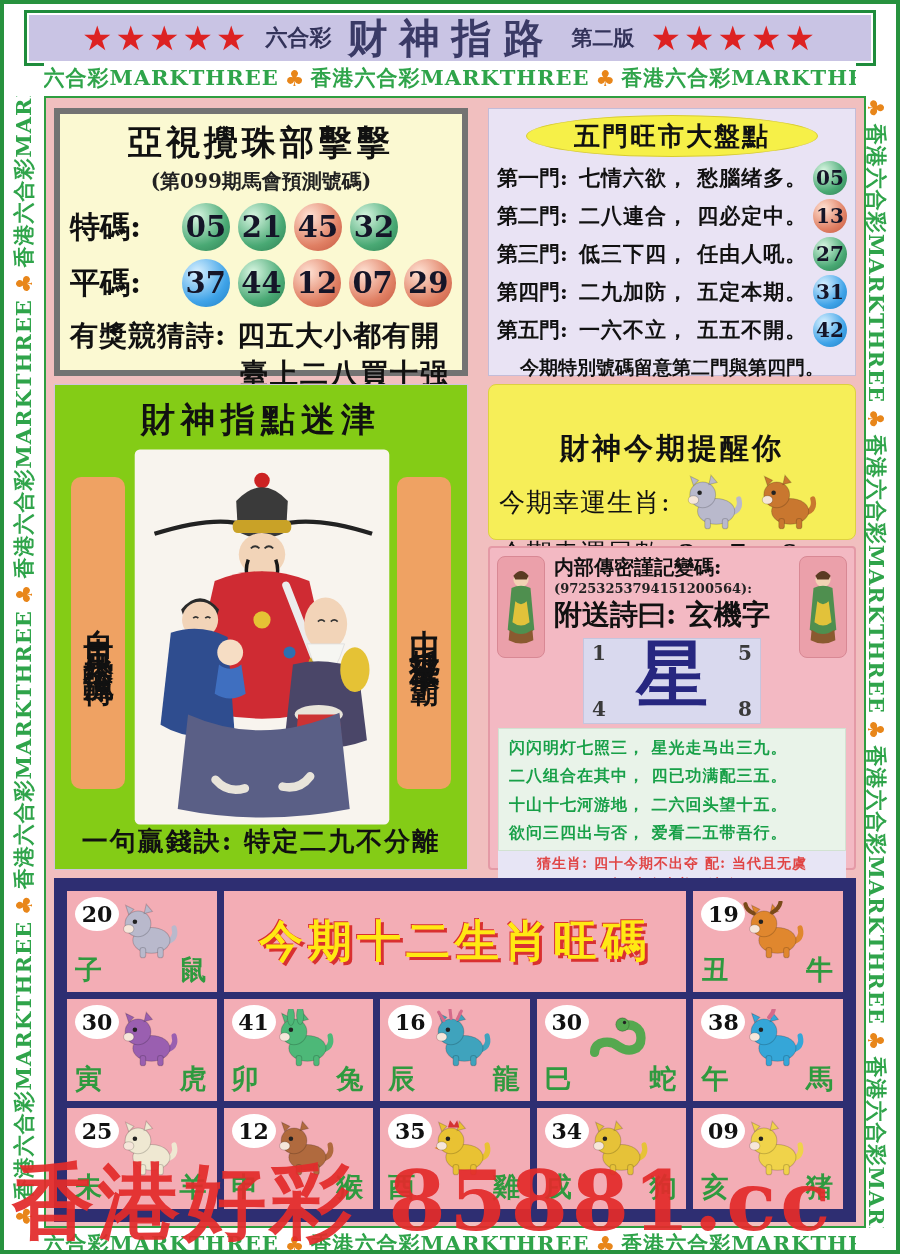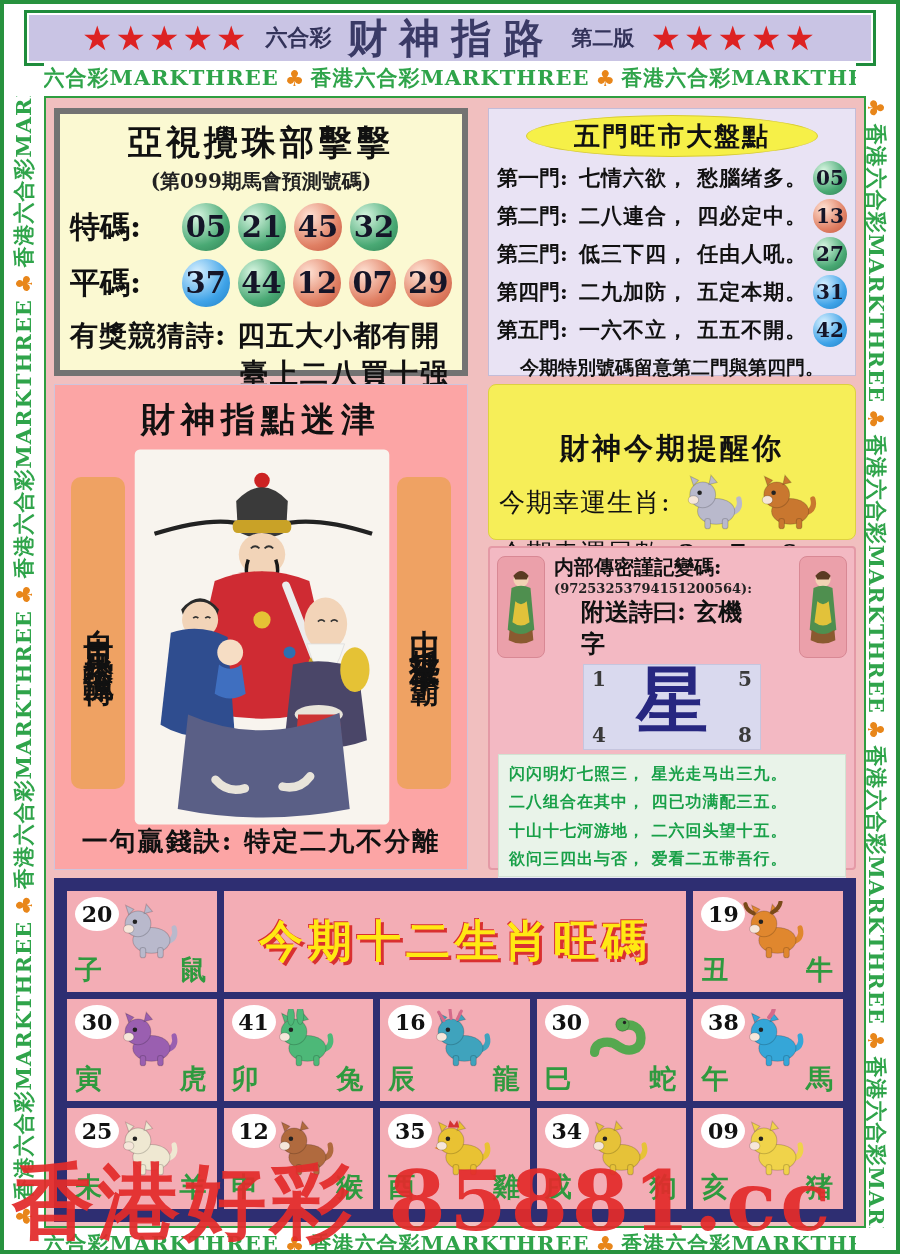--- a/index.html
+++ b/index.html
@@ -52,21 +52,21 @@
   
   #boxC{left:442px;top:10px;width:368px;height:268px;background:#e9e3f4;border:1px solid #c3bcd8;padding:6px 8px;}
   #boxC .ellipse{width:290px;height:40px;margin:0 auto;background:#f6f048;border:1px solid #d8cc30;
                  border-radius:50%;display:flex;align-items:center;justify-content:center;
                  font-size:26px;font-weight:bold;color:#111;letter-spacing:2px;}
   .door{display:flex;align-items:center;margin-top:4px;gap:4px;}
   .door .dl{font-size:21px;font-weight:bold;color:#111;min-width:78px;}
   .door .dt{font-size:21px;font-weight:bold;color:#111;flex:1;letter-spacing:1px;}
   #boxC .cfoot{text-align:center;font-size:19px;font-weight:bold;color:#111;margin-top:8px;}
   
-  #boxB{left:8px;top:286px;width:414px;height:486px;background:#fca5a5;border:1px solid #cfc4dc;}
+  #boxB{left:8px;top:286px;width:414px;height:486px;background:#84cc16;border:1px solid #cfc4dc;}
   #boxB .ttl{text-align:center;font-size:34px;font-weight:bold;color:#111;letter-spacing:6px;margin-top:12px;}
   .couplet{position:absolute;top:92px;width:54px;height:312px;background:#efa263;border-radius:10px;
            writing-mode:vertical-rl;text-orientation:upright;font-size:30px;font-weight:bold;color:#111;
            display:flex;align-items:center;justify-content:center;letter-spacing:8px;}
   #coupL{left:16px;} #coupR{right:16px;}
   .godart{position:absolute;left:78px;top:56px;width:258px;height:392px;}
   #boxB .winline{position:absolute;bottom:10px;left:0;right:0;text-align:center;
                  font-size:26px;font-weight:bold;color:#111;letter-spacing:2px;}
   
   #boxD{left:442px;top:286px;width:368px;height:156px;background:#f6ee58;border-radius:8px;
@@ -77,21 +77,21 @@
   .drow .dv{font-size:25px;font-weight:bold;color:#111;letter-spacing:4px;}
   .animal{display:inline-block;line-height:0;}
   
   #boxE{left:442px;top:448px;width:368px;height:324px;background:#f3b9c3;border:2px solid #e49aa6;
         border-radius:4px;padding:6px 6px 4px;}
   .deity{position:absolute;top:8px;width:46px;height:100px;background:#eba0aa;border:1px solid #d88894;
          border-radius:8px;display:flex;align-items:center;justify-content:center;}
   #deityL{left:7px;} #deityR{right:7px;}
   #boxE .l1{margin:0 58px;font-size:20px;font-weight:bold;color:#111;}
   #boxE .l2{margin:0 58px;font-size:13px;font-weight:bold;color:#222;}
-  #boxE .l3{margin:0 85px;font-size:24px;font-weight:bold;color:#111;}
+  #boxE .l3{margin:0 58px;font-size:28px;font-weight:bold;color:#111;}
   .starpanel{position:relative;width:176px;height:84px;background:#d9d9ee;border:1px solid #c5c5de;
              margin:4px auto 4px;}
   .starpanel .big{position:absolute;left:0;right:0;top:-8px;text-align:center;
                   font-size:72px;font-weight:bold;color:#272780;line-height:1.2;}
   .corner{position:absolute;font-size:20px;font-weight:bold;color:#3a3a3a;}
   .c-tl{left:8px;top:2px;} .c-tr{right:8px;top:2px;} .c-bl{left:8px;bottom:2px;} .c-br{right:8px;bottom:2px;}
   .poempanel{background:#e9f3e9;border:1px solid #d2e2d2;margin:2px 2px 0;padding:5px 4px 2px 10px;}
   .gline{font-size:16px;font-weight:bold;color:#18a048;letter-spacing:1px;line-height:1.78;}
   .redpanel{background:#e7e5f5;margin:0 2px;padding:2px 2px 4px;text-align:center;}
   .rline{font-size:14px;font-weight:bold;color:#e04545;line-height:1.5;letter-spacing:1px;}
@@ -330,20 +330,21 @@
         <span class="corner c-br">8</span>
         <div class="big">星</div>
       </div>
       <div class="poempanel">
         <div class="gline">闪闪明灯七照三， 星光走马出三九。</div>
         <div class="gline">二八组合在其中， 四已功满配三五。</div>
         <div class="gline">十山十七河游地， 二六回头望十五。</div>
         <div class="gline">欲问三四出与否， 爱看二五带吾行。</div>
       </div>
       <div class="redpanel">
+        <div class="rline">猜生肖: 四十今期不出夺  配: 当代且无虞</div>
         <div class="rline">猜: 十全十美无缺陷</div>
       </div>
     </div>
 
     <div class="zgrid">
       <div class="zcell">
         <span class="znum">20</span>
         <span class="zart animal"><svg viewBox="0 0 64 58" width="66" height="60">
     <path d="M50 40 q11 -3 8 -14" stroke="#b9b9cc" stroke-width="5" fill="none" stroke-linecap="round"></path>
     <ellipse cx="36" cy="38" rx="18" ry="12.5" fill="#b9b9cc" stroke="rgba(0,0,0,0.18)" stroke-width="1"></ellipse>

